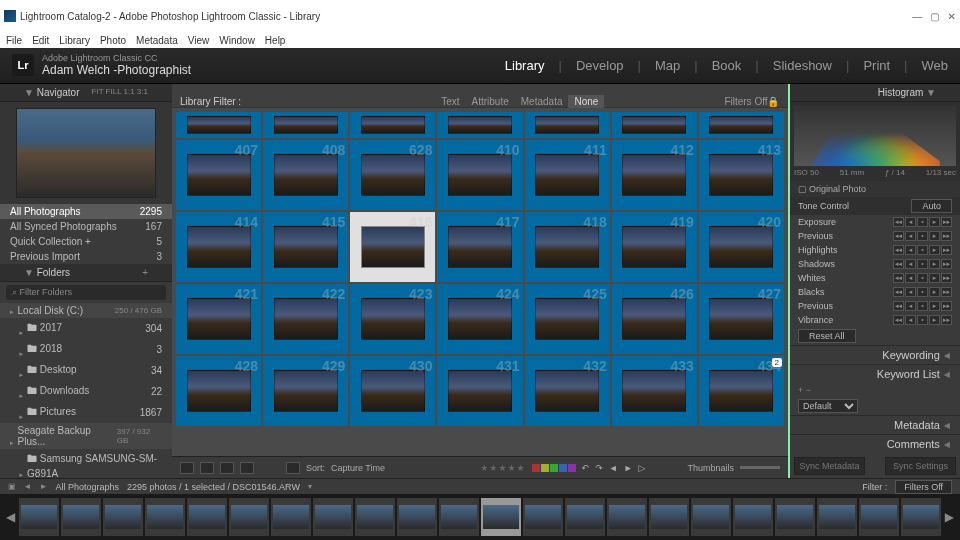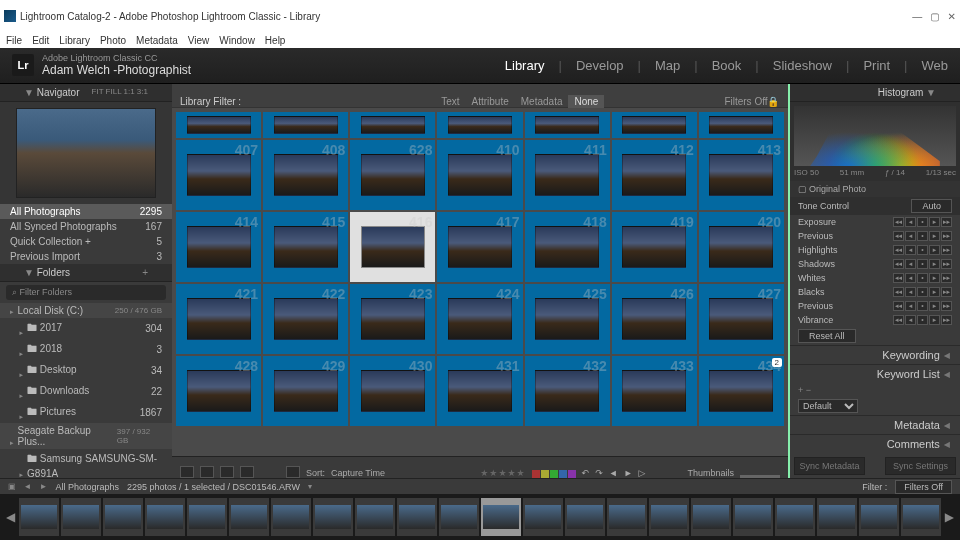--- a/index.html
+++ b/index.html
@@ -47,21 +47,21 @@
 .grid-scroll{flex:1;overflow:hidden;padding:4px}
 .grid{display:grid;grid-template-columns:repeat(7,1fr);gap:2px}
 .cell{background:#0369a1;position:relative;height:70px;display:flex;align-items:center;justify-content:center}
 .cell .idx{position:absolute;top:2px;right:3px;font-size:14px;font-weight:bold;color:rgba(200,200,200,0.35)}
 .cell .thumb{width:64px;height:42px;background:linear-gradient(180deg,#2a3a5a 0%,#4a5a7a 40%,#3a2a1a 60%,#1a1a1a 100%);border:1px solid rgba(0,0,0,0.3)}
 .cell.partial{height:26px}
 .cell.partial .thumb{height:18px}
 .cell.sel{background:#e0e0e0}
 .cell.sel .thumb{border:1px solid #888}
 .cell .badge{position:absolute;top:2px;right:2px;background:#fff;color:#333;font-size:8px;padding:0 3px;border-radius:2px}
-.toolbar{background:#3a3a3a;height:22px;display:flex;align-items:flex-end;padding:0 8px;gap:6px;font-size:9px;color:#aaa;border-top:1px solid #222}
+.toolbar{background:#3a3a3a;height:22px;display:flex;align-items:center;padding:0 8px;gap:6px;font-size:9px;color:#aaa;border-top:1px solid #222}
 .toolbar .icn{width:14px;height:12px;background:#2a2a2a;border:1px solid #555;cursor:pointer}
 .toolbar .spacer{flex:1}
 .toolbar .stars{letter-spacing:1px;color:#666}
 .toolbar .swatch{display:flex;gap:1px}
 .toolbar .swatch div{width:8px;height:8px}
 .histo{height:80px;padding:4px;background:#2f2f2f;position:relative}
 .histo-chart{width:100%;height:60px;background:linear-gradient(to top,#555,#333);position:relative;overflow:hidden}
 .histo-chart::after{content:"";position:absolute;bottom:0;left:10%;right:10%;height:80%;background:radial-gradient(ellipse at 30% 100%,rgba(0,100,255,0.7),transparent 50%),radial-gradient(ellipse at 50% 100%,rgba(0,255,0,0.6),transparent 50%),radial-gradient(ellipse at 70% 100%,rgba(255,200,0,0.7),transparent 50%),radial-gradient(ellipse at 85% 100%,rgba(255,50,50,0.7),transparent 50%);clip-path:polygon(0 100%,5% 80%,15% 30%,30% 20%,50% 10%,70% 30%,85% 60%,100% 90%,100% 100%)}
 .histo-info{display:flex;justify-content:space-between;font-size:8px;color:#888;padding-top:2px}
 .orig{padding:3px 8px;font-size:9px;color:#aaa;background:#333}

